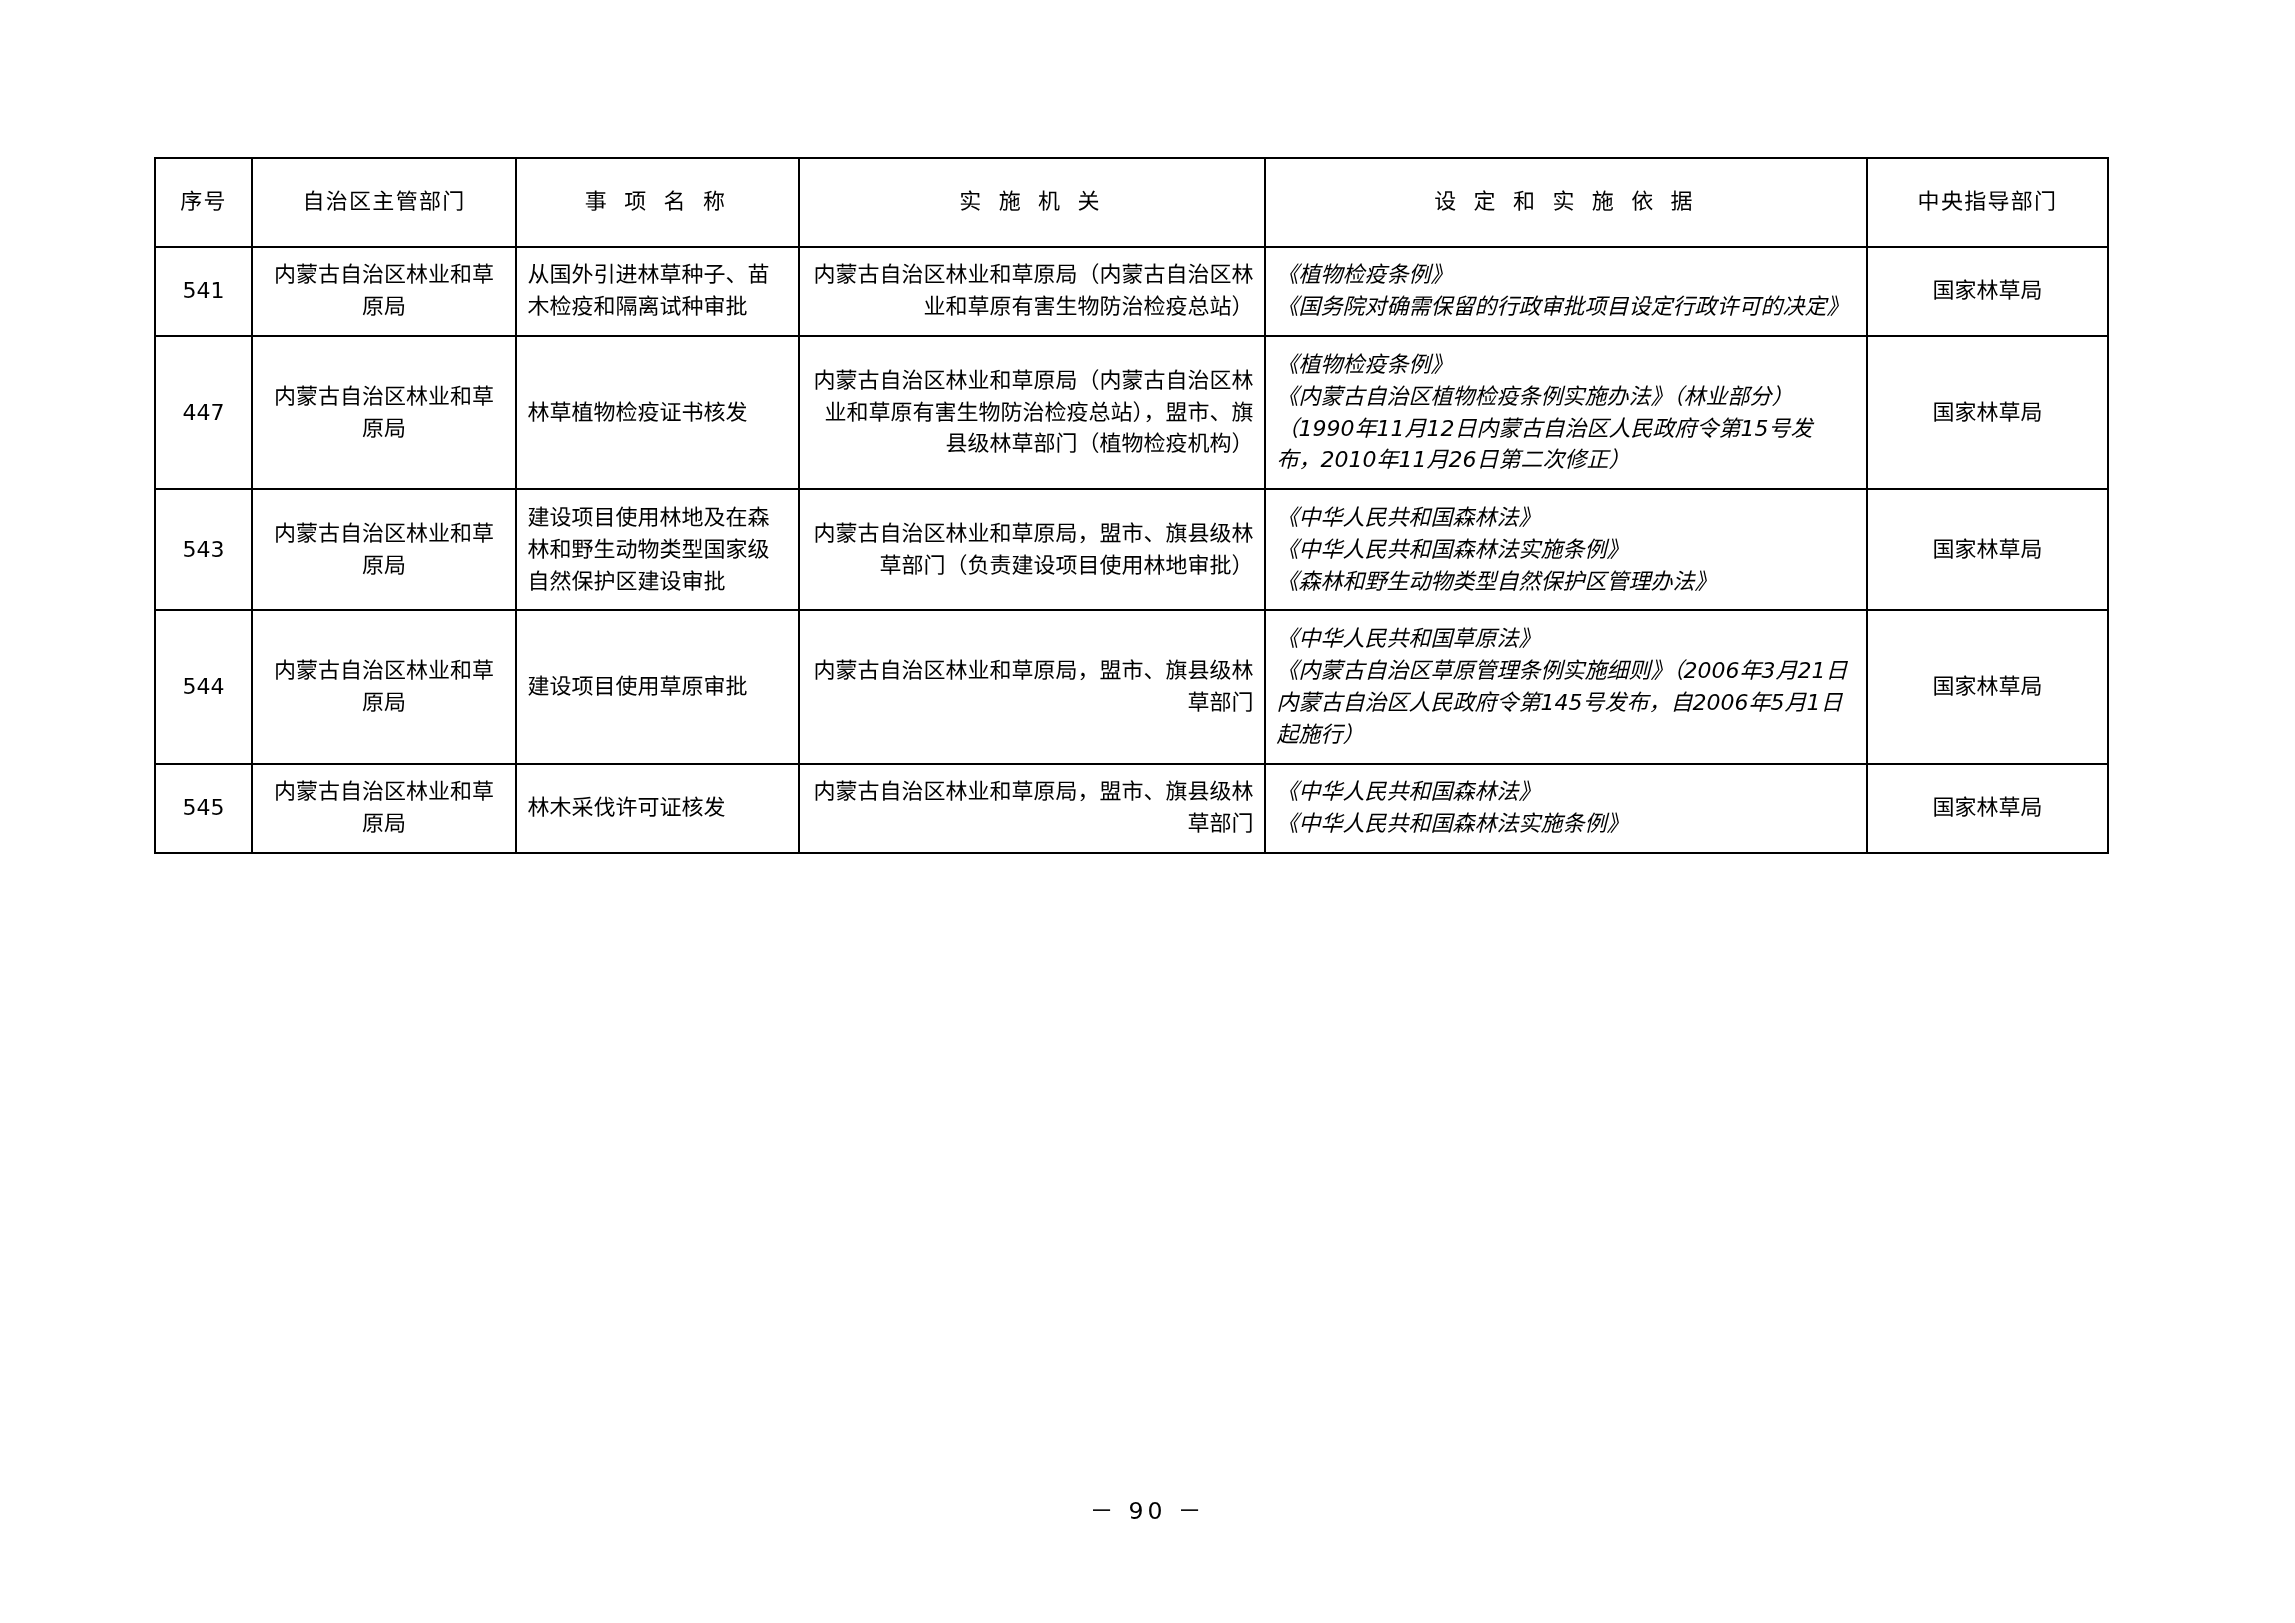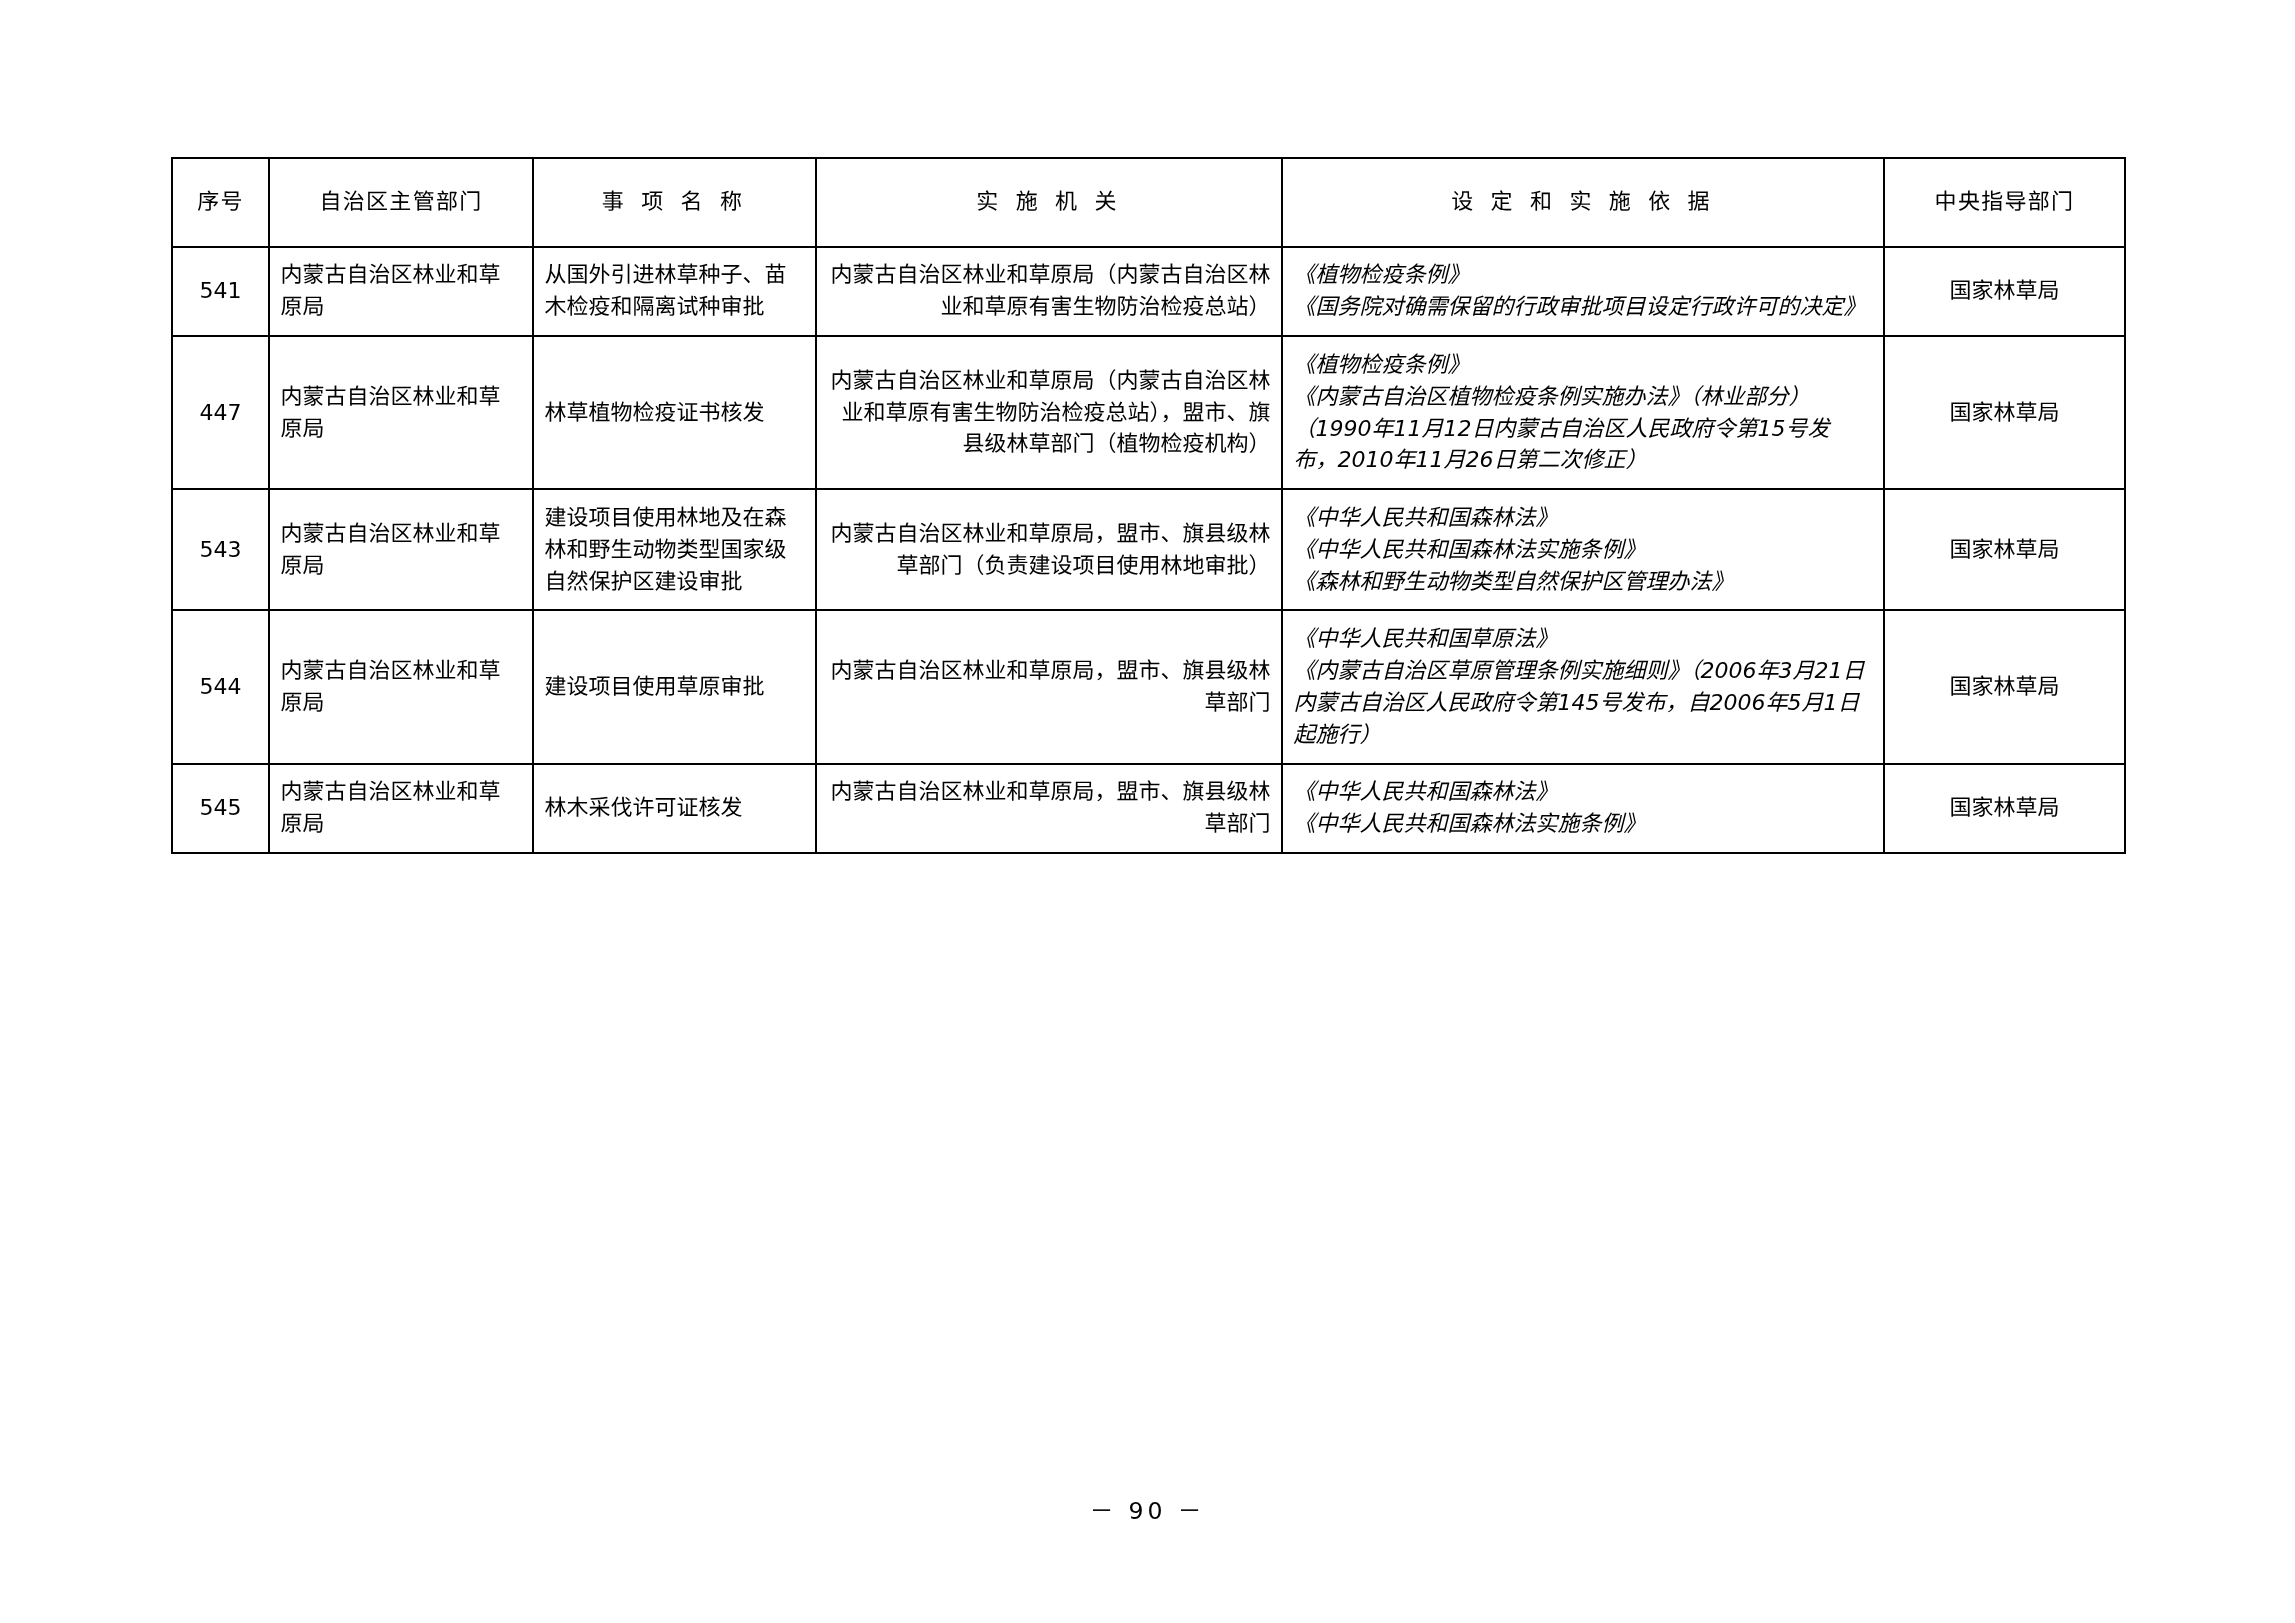--- a/index.html
+++ b/index.html
@@ -18,21 +18,21 @@
   .page {
     position: absolute;
     top: 0;
     left: 0;
     width: 2295px;
     height: 1623px;
     box-sizing: border-box;
   }
   .table-wrap {
     position: absolute;
-    left: 171px;
+    left: 154px;
     top: 157px;
     width: 1953px;
   }
   table.reg-table {
     border-collapse: collapse;
     width: 1953px;
     table-layout: fixed;
   }
   table.reg-table td, table.reg-table th {
     border: 2px solid #000000;
@@ -55,21 +55,21 @@
   .col-org   { width: 466px; }
   .col-basis { width: 602px; }
   .col-cent  { width: 241px; }
 
   td.seq {
     text-align: center;
     font-size: 22px;
     margin-top: 24px;
   }
   td.dept {
-    text-align: left;
+    text-align: center;
     font-size: 21.6px;
     line-height: 1.5;
     margin-left: 32px;
   }
   td.item {
     text-align: left;
     font-size: 21.6px;
     line-height: 1.5;
   }
   td.org {

